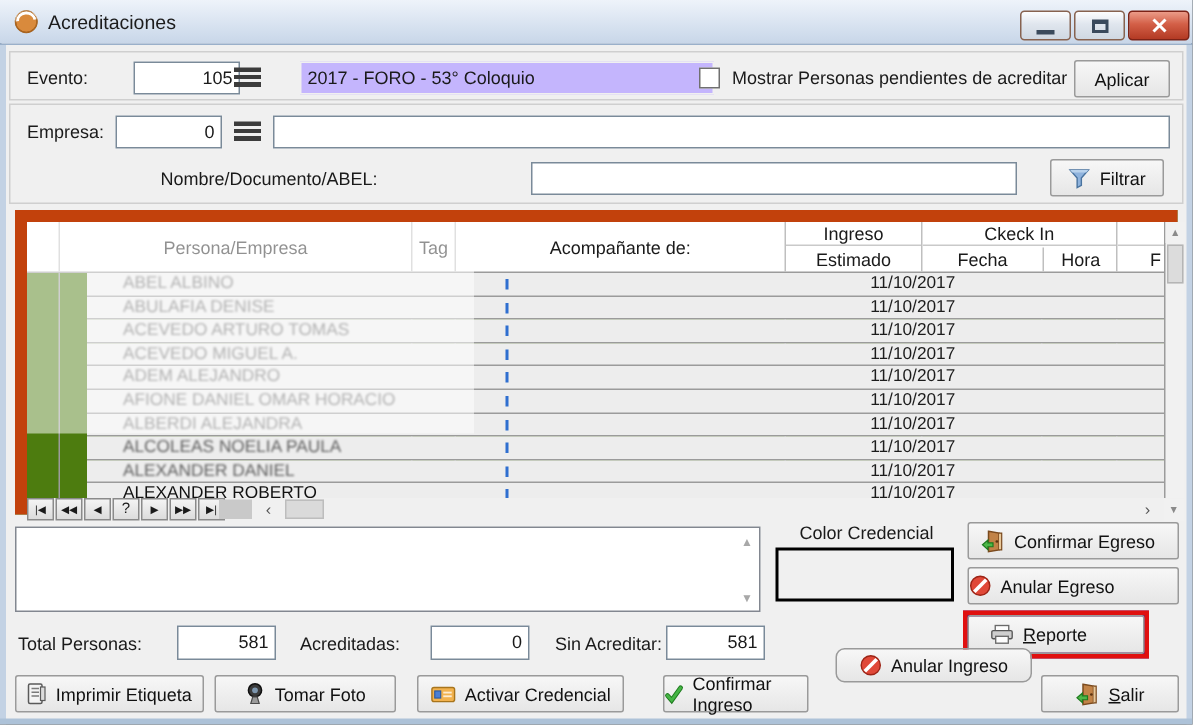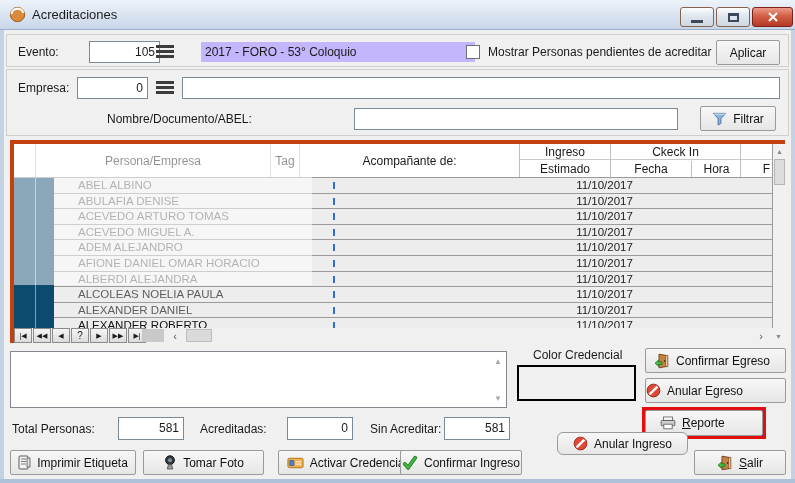--- a/index.html
+++ b/index.html
@@ -39,21 +39,21 @@
          gap:6px; font-size:12px; color:#111; cursor:default; }
   .burger { position:absolute; width:18px; height:13px;
             background:linear-gradient(#3c3c3c 0 3px, transparent 3px 5px,
                        #3c3c3c 5px 8px, transparent 8px 10px, #3c3c3c 10px 13px); }
   .chk { position:absolute; width:14px; height:14px; background:#fff; border:1px solid #707070; }
   .u { text-decoration:underline; }
   svg { display:block; }
 
   
   .gridpanel { position:absolute; left:10px; top:140px; width:775px; height:203px;
-               border:4px solid #c2410c; background:#0c4a6e; }
+               border:8px solid #c2410c; background:#4d7c0f; }
   .ghead { position:absolute; left:0; top:0; width:758px; height:34px; background:#fff;
            border-bottom:1px solid #9b9b9b; }
   .hcell { position:absolute; display:flex; align-items:center; justify-content:center;
            font-size:12px; color:#1a1a1a; height:33px; border-left:1px solid #bfbfbf;
            overflow:hidden; white-space:nowrap; }
   .hcell.first { border-left:none; }
   .hsplit-top, .hsplit-bot { position:absolute; height:16px; display:flex; align-items:center;
            justify-content:center; font-size:12px; overflow:hidden; white-space:nowrap; }
   .hsplit-top { top:0; border-bottom:1px solid #c9c9c9; }
   .hsplit-bot { top:17px; }
@@ -319,21 +319,21 @@
   </div>
   <div class="btn" style="left:278px; top:450px; width:138px; height:25px;">
     <svg width="17" height="14" viewBox="0 0 18 14">
       <rect x="1" y="2" width="16" height="10" rx="1.5" fill="#f2b24e" stroke="#a8751c"></rect>
       <rect x="3" y="4.5" width="4.2" height="5" fill="#4a7fd4" stroke="#2c5a9e" stroke-width="0.8"></rect>
       <rect x="9" y="5" width="6" height="1.3" fill="#ffffff" opacity="0.75"></rect>
       <rect x="9" y="7.6" width="6" height="1.3" fill="#ffffff" opacity="0.75"></rect>
     </svg>
     <span>Activar Credencial</span>
   </div>
-  <div class="btn" style="left:400px; top:450px; width:122px; height:25px;">
+  <div class="btn" style="left:442px; top:450px; width:97px; height:25px;">
     <svg width="16" height="15" viewBox="0 0 16 16">
       <path d="M2.5 9.5 L6 13.5 L13.5 3" fill="none" stroke="#1e7a1e" stroke-width="4" stroke-linecap="round"></path>
       <path d="M2.5 9.5 L6 13.5 L13.5 3" fill="none" stroke="#45b545" stroke-width="2.4" stroke-linecap="round"></path>
     </svg>
     <span>Confirmar Ingreso</span>
   </div>
   <div class="btn" style="left:557px; top:432px; width:131px; height:23px;border-radius:6px;">
     <svg width="15" height="15" viewBox="0 0 16 16">
       <circle cx="8" cy="8" r="6.8" fill="#e04838" stroke="#9c2416" stroke-width="1"></circle>
       <rect x="2" y="6.7" width="12" height="2.6" fill="#fff" transform="rotate(-45 8 8)"></rect>

